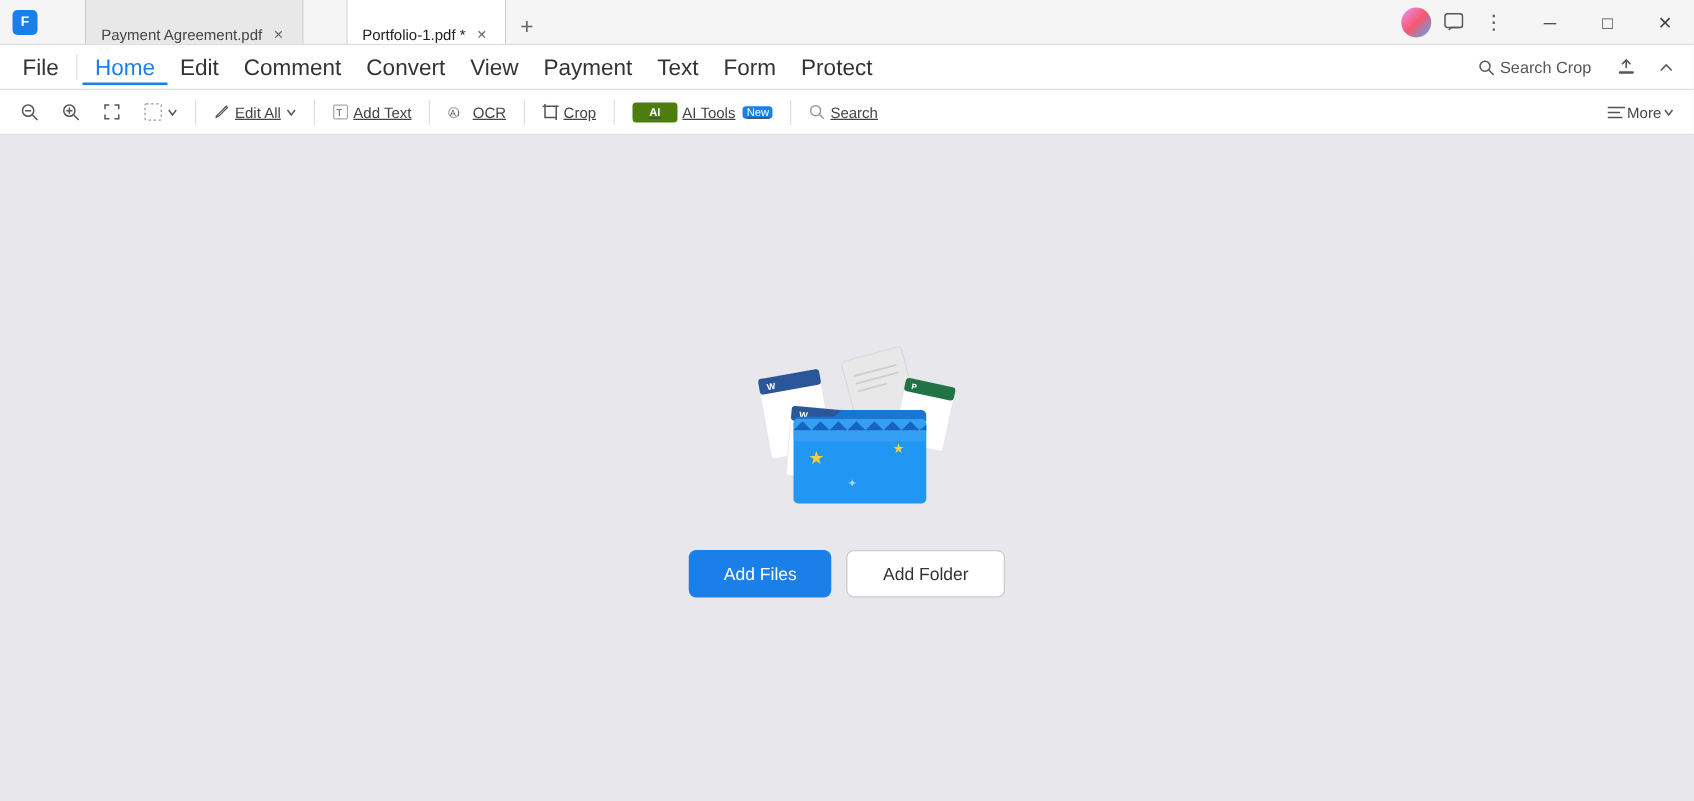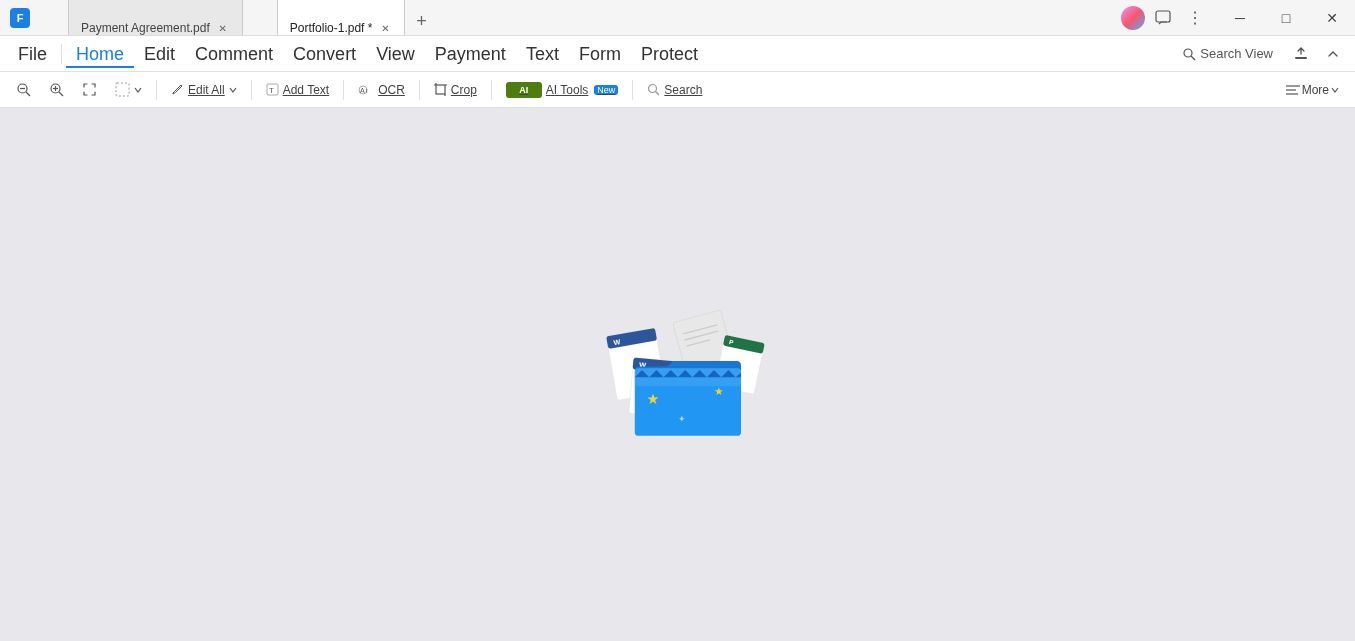--- a/index.html
+++ b/index.html
@@ -306,21 +306,21 @@
   </div>
   <div class="menu-item">
     <span>Protect</span>
   </div>
   <div class="menu-bar-tools">
     <div class="search-tools-btn">
       <svg width="14" height="14" viewBox="0 0 14 14">
         <circle cx="6" cy="6" r="4" stroke="#555" stroke-width="1.2" fill="none"></circle>
         <line x1="9" y1="9" x2="13" y2="13" stroke="#555" stroke-width="1.2"></line>
       </svg>
-      <span>Search View</span>
+      <span>Search Crop</span>
     </div>
     <div class="upload-btn">
       <svg width="16" height="16" viewBox="0 0 16 16">
         <rect x="2" y="11" width="12" height="2" rx="1" fill="#555"></rect>
         <path d="M8 8V2M5 5l3-3 3 3" stroke="#555" stroke-width="1.3" fill="none" stroke-linecap="round"></path>
       </svg>
     </div>
     <div class="chevron-btn">
       <svg width="14" height="14" viewBox="0 0 14 14">
         <path d="M3 9l4-4 4 4" stroke="#555" stroke-width="1.3" fill="none" stroke-linecap="round"></path>
@@ -460,13 +460,17 @@
 
     <rect x="52" y="70" width="118" height="20" rx="4" fill="#42a5f5" opacity="0.6"></rect>
 
     <path d="M52 80 L60 72 L68 80 L76 72 L84 80 L92 72 L100 80 L108 72 L116 80 L124 72 L132 80 L140 72 L148 80 L156 72 L164 80 L170 75 L170 80 Z" fill="#1565c0"></path>
 
     <text x="65" y="110" font-size="16" fill="#f4d03f">★</text>
     <text x="140" y="100" font-size="12" fill="#f4d03f">★</text>
     <text x="100" y="130" font-size="10" fill="#a8d8ea">✦</text>
   </svg>
 
+  <div class="action-buttons">
+    <button class="btn-add-files">Add Files</button>
+    <button class="btn-add-folder">Add Folder</button>
+  </div>
 </div>
 
 </body></html>

